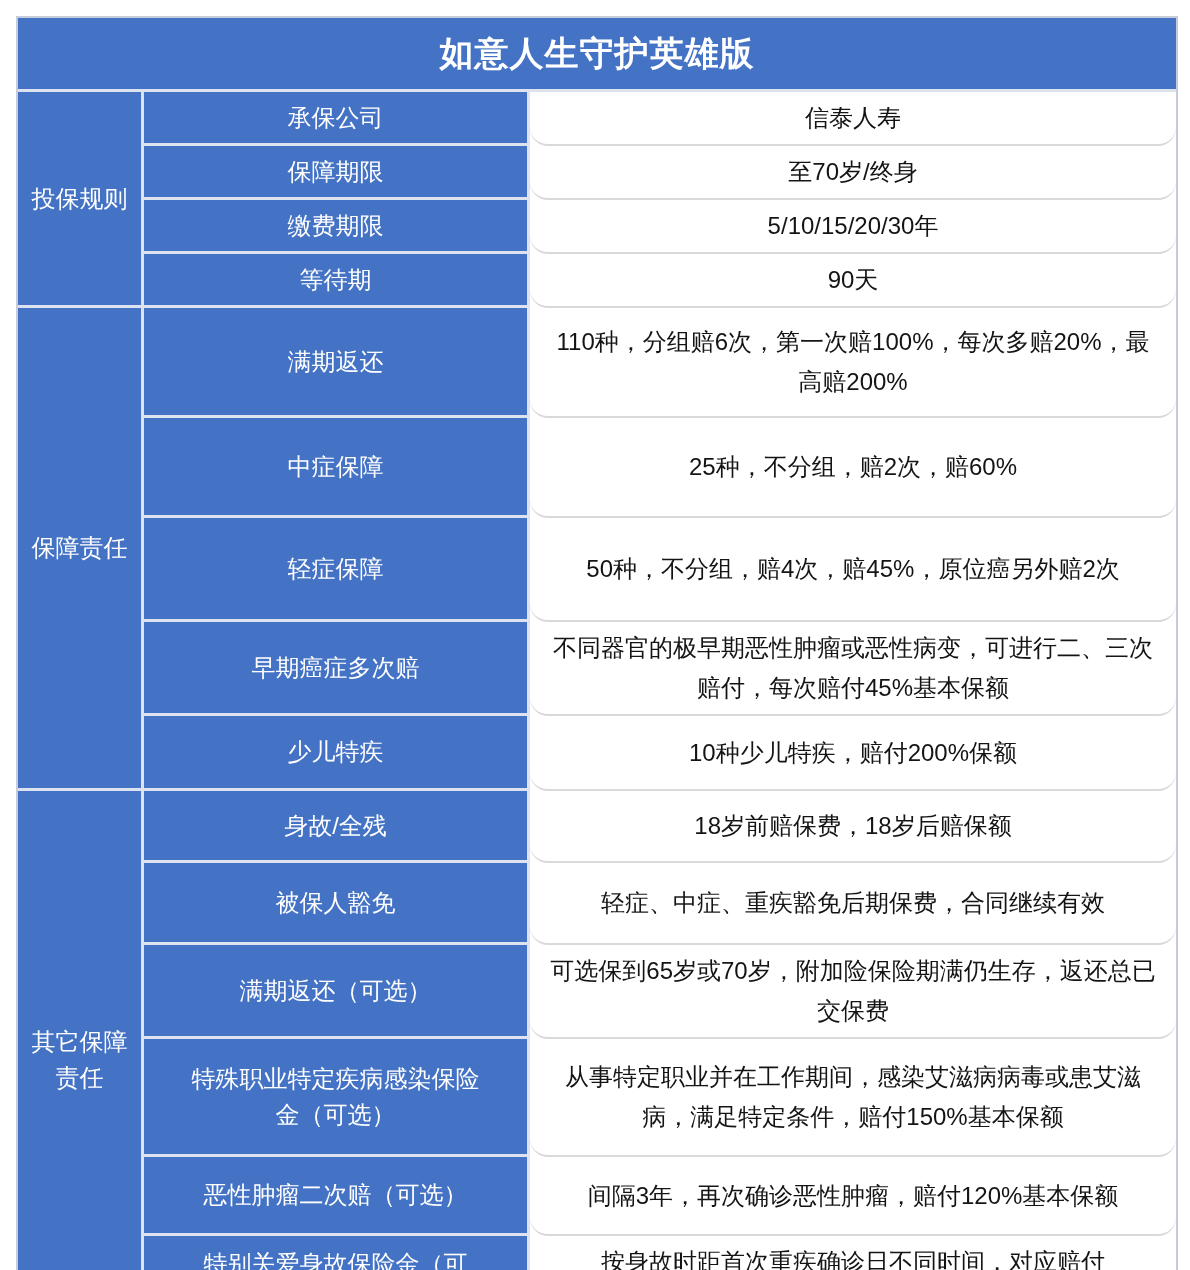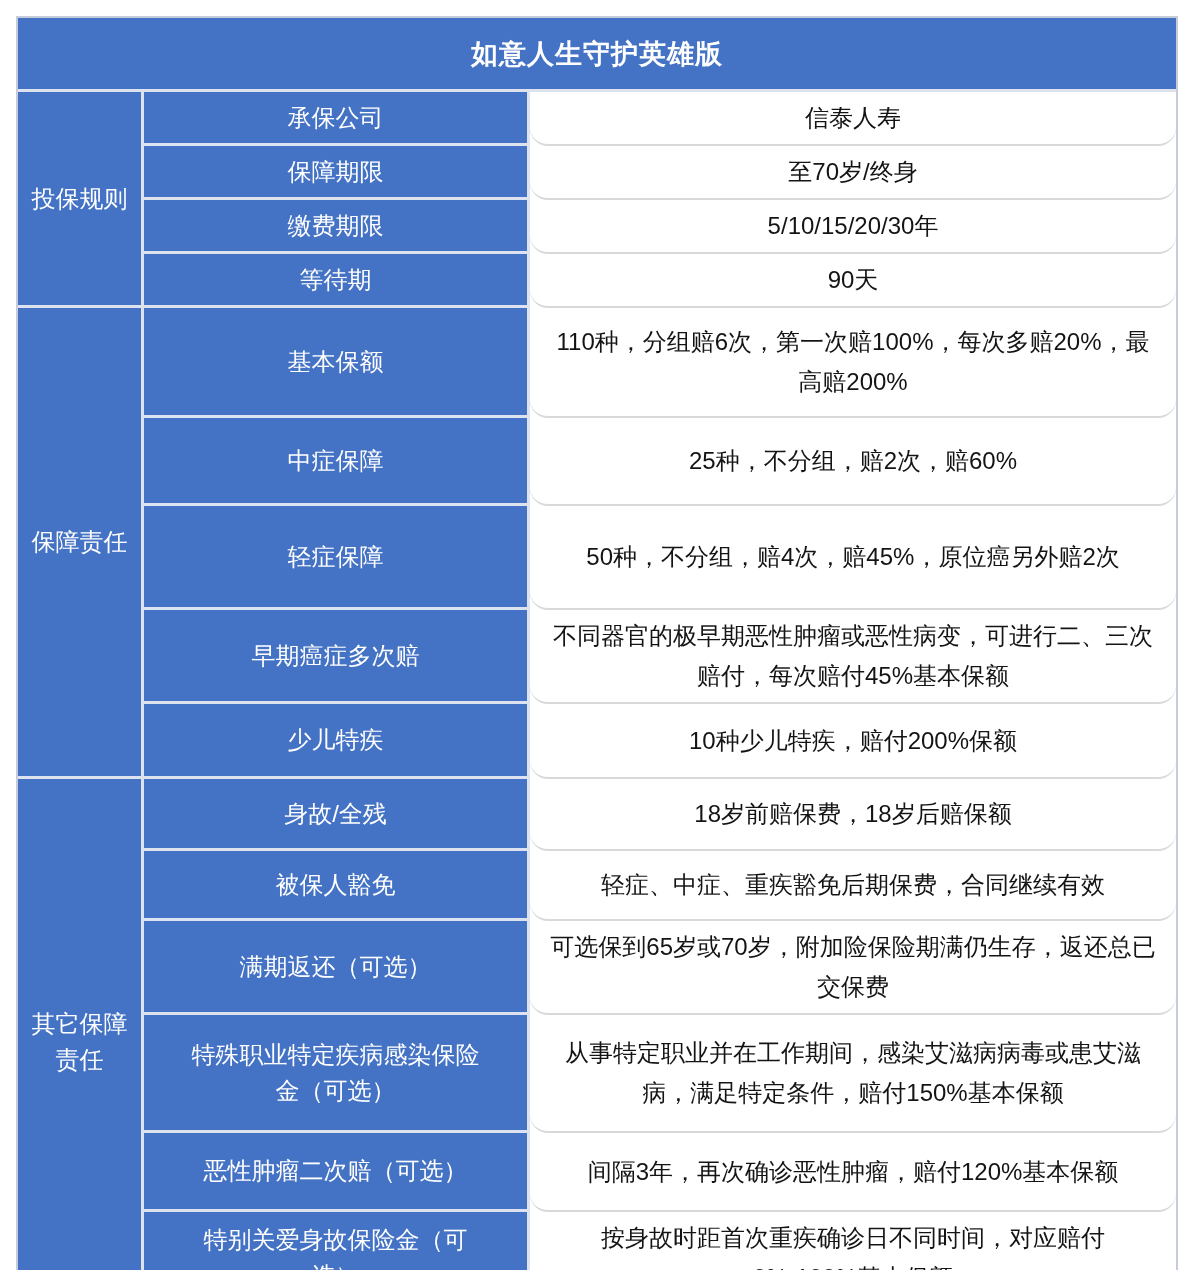--- a/index.html
+++ b/index.html
@@ -26,21 +26,21 @@
     box-sizing:border-box;
     text-align:center;
     vertical-align:middle;
     overflow:hidden;
   }
   
   .c-title{
     background:#4472c4;
     color:#ffffff;
     font-weight:bold;
-    font-size:27px;
+    font-size:34px;
     letter-spacing:1px;
     border-bottom:3px solid #dde3ee;
     text-align:center;
   }
   .c-group{
     background:#4472c4;
     color:#ffffff;
     font-size:24px;
     line-height:36px;
     border-right:3px solid #dde3ee;
@@ -100,24 +100,24 @@
         <td class="c-label">缴费期限</td>
         <td class="c-value">5/10/15/20/30年</td>
       </tr>
       <tr style="height:42px">
         <td class="c-label">等待期</td>
         <td class="c-value">90天</td>
       </tr>
 
       <tr style="height:110px">
         <td rowspan="5" class="c-group">保障责任</td>
-        <td class="c-label">基本保额</td>
+        <td class="c-label">满期返还</td>
         <td class="c-value">110种，分组赔6次，第一次赔100%，每次多赔20%，最高赔200%</td>
       </tr>
-      <tr style="height:88px">
+      <tr style="height:100px">
         <td class="c-label">中症保障</td>
         <td class="c-value">25种，不分组，赔2次，赔60%</td>
       </tr>
       <tr style="height:104px">
         <td class="c-label">轻症保障</td>
         <td class="c-value">50种，不分组，赔4次，赔45%，原位癌另外赔2次</td>
       </tr>
       <tr style="height:88px">
         <td class="c-label">早期癌症多次赔</td>
         <td class="c-value">不同器官的极早期恶性肿瘤或恶性病变，可进行二、三次赔付，每次赔付45%基本保额</td>
@@ -125,21 +125,21 @@
       <tr style="height:75px">
         <td class="c-label">少儿特疾</td>
         <td class="c-value">10种少儿特疾，赔付200%保额</td>
       </tr>
 
       <tr style="height:72px">
         <td rowspan="6" class="c-group last">其它保障责任</td>
         <td class="c-label">身故/全残</td>
         <td class="c-value">18岁前赔保费，18岁后赔保额</td>
       </tr>
-      <tr style="height:70px">
+      <tr style="height:82px">
         <td class="c-label">被保人豁免</td>
         <td class="c-value">轻症、中症、重疾豁免后期保费，合同继续有效</td>
       </tr>
       <tr style="height:78px">
         <td class="c-label">满期返还（可选）</td>
         <td class="c-value">可选保到65岁或70岁，附加险保险期满仍生存，返还总已交保费</td>
       </tr>
       <tr style="height:118px">
         <td class="c-label">特殊职业特定疾病感染保险金（可选）</td>
         <td class="c-value">从事特定职业并在工作期间，感染艾滋病病毒或患艾滋病，满足特定条件，赔付150%基本保额</td>

